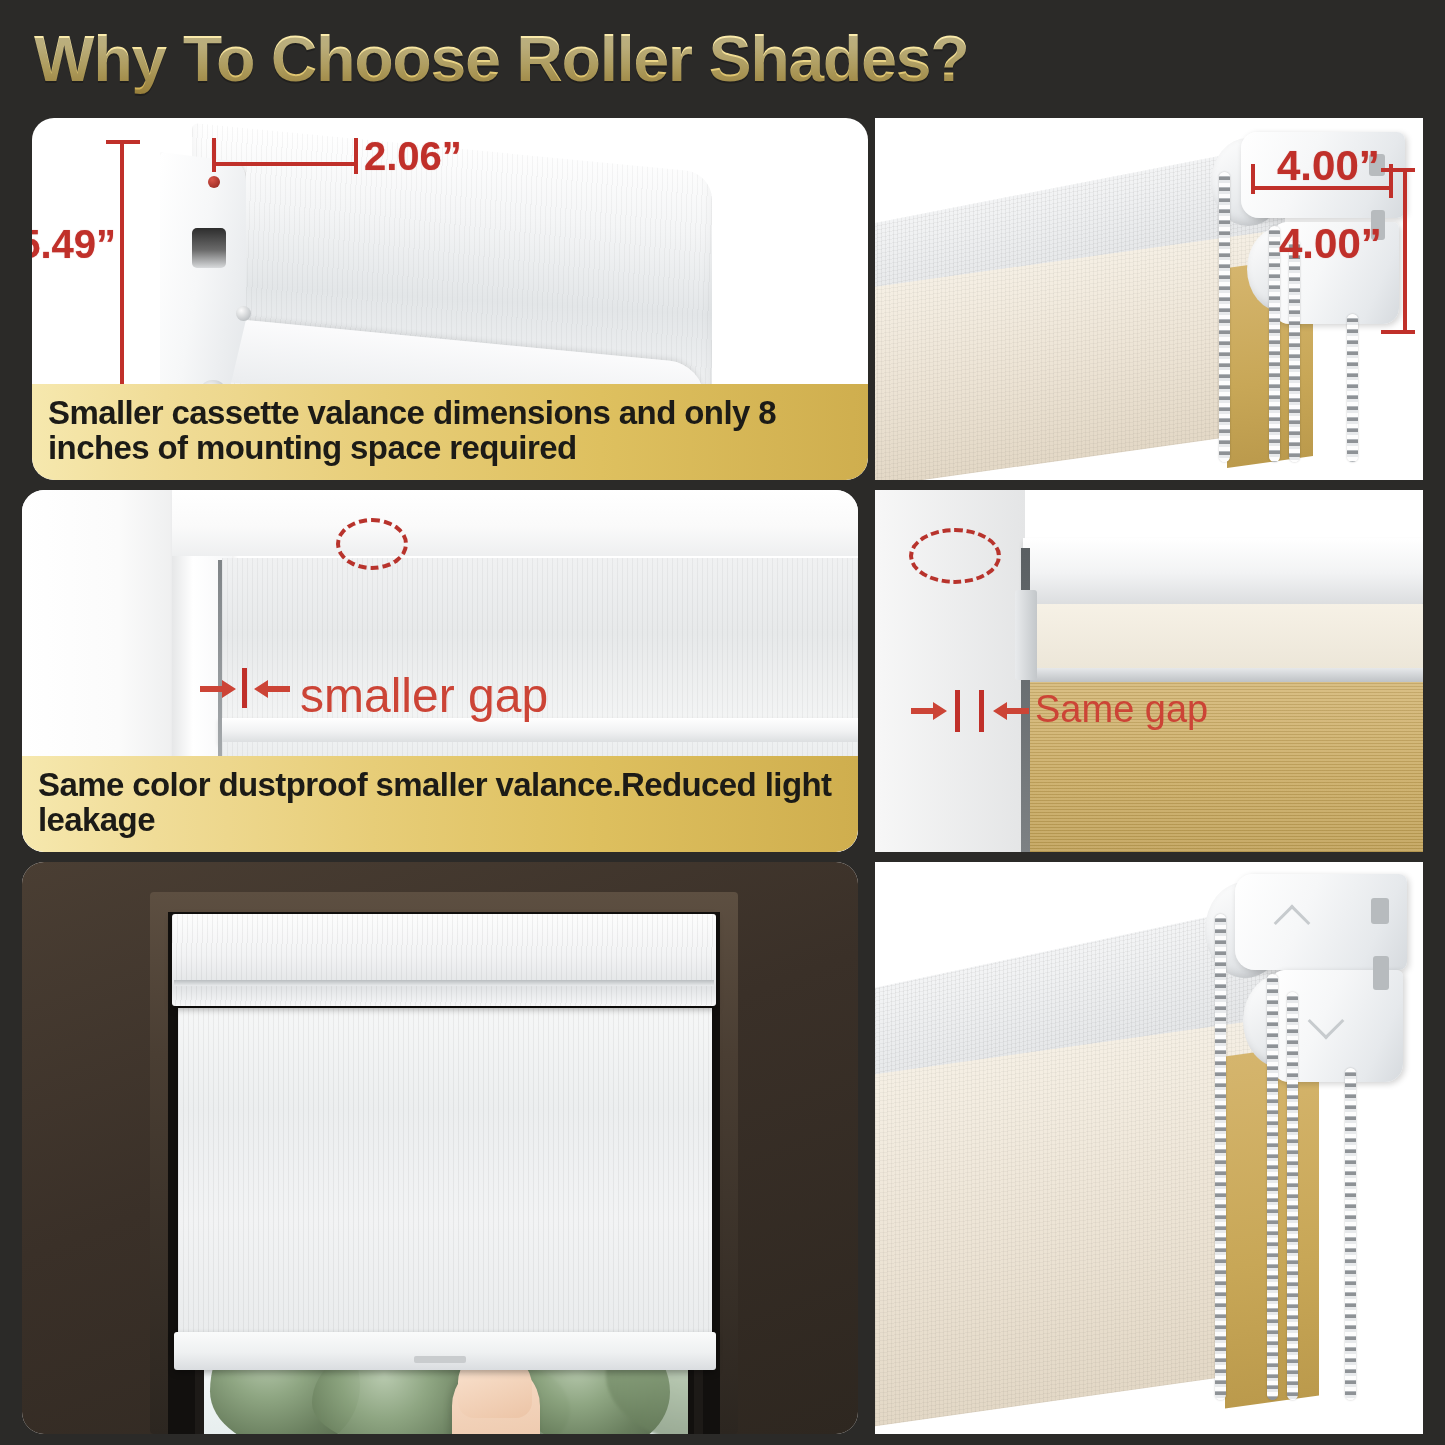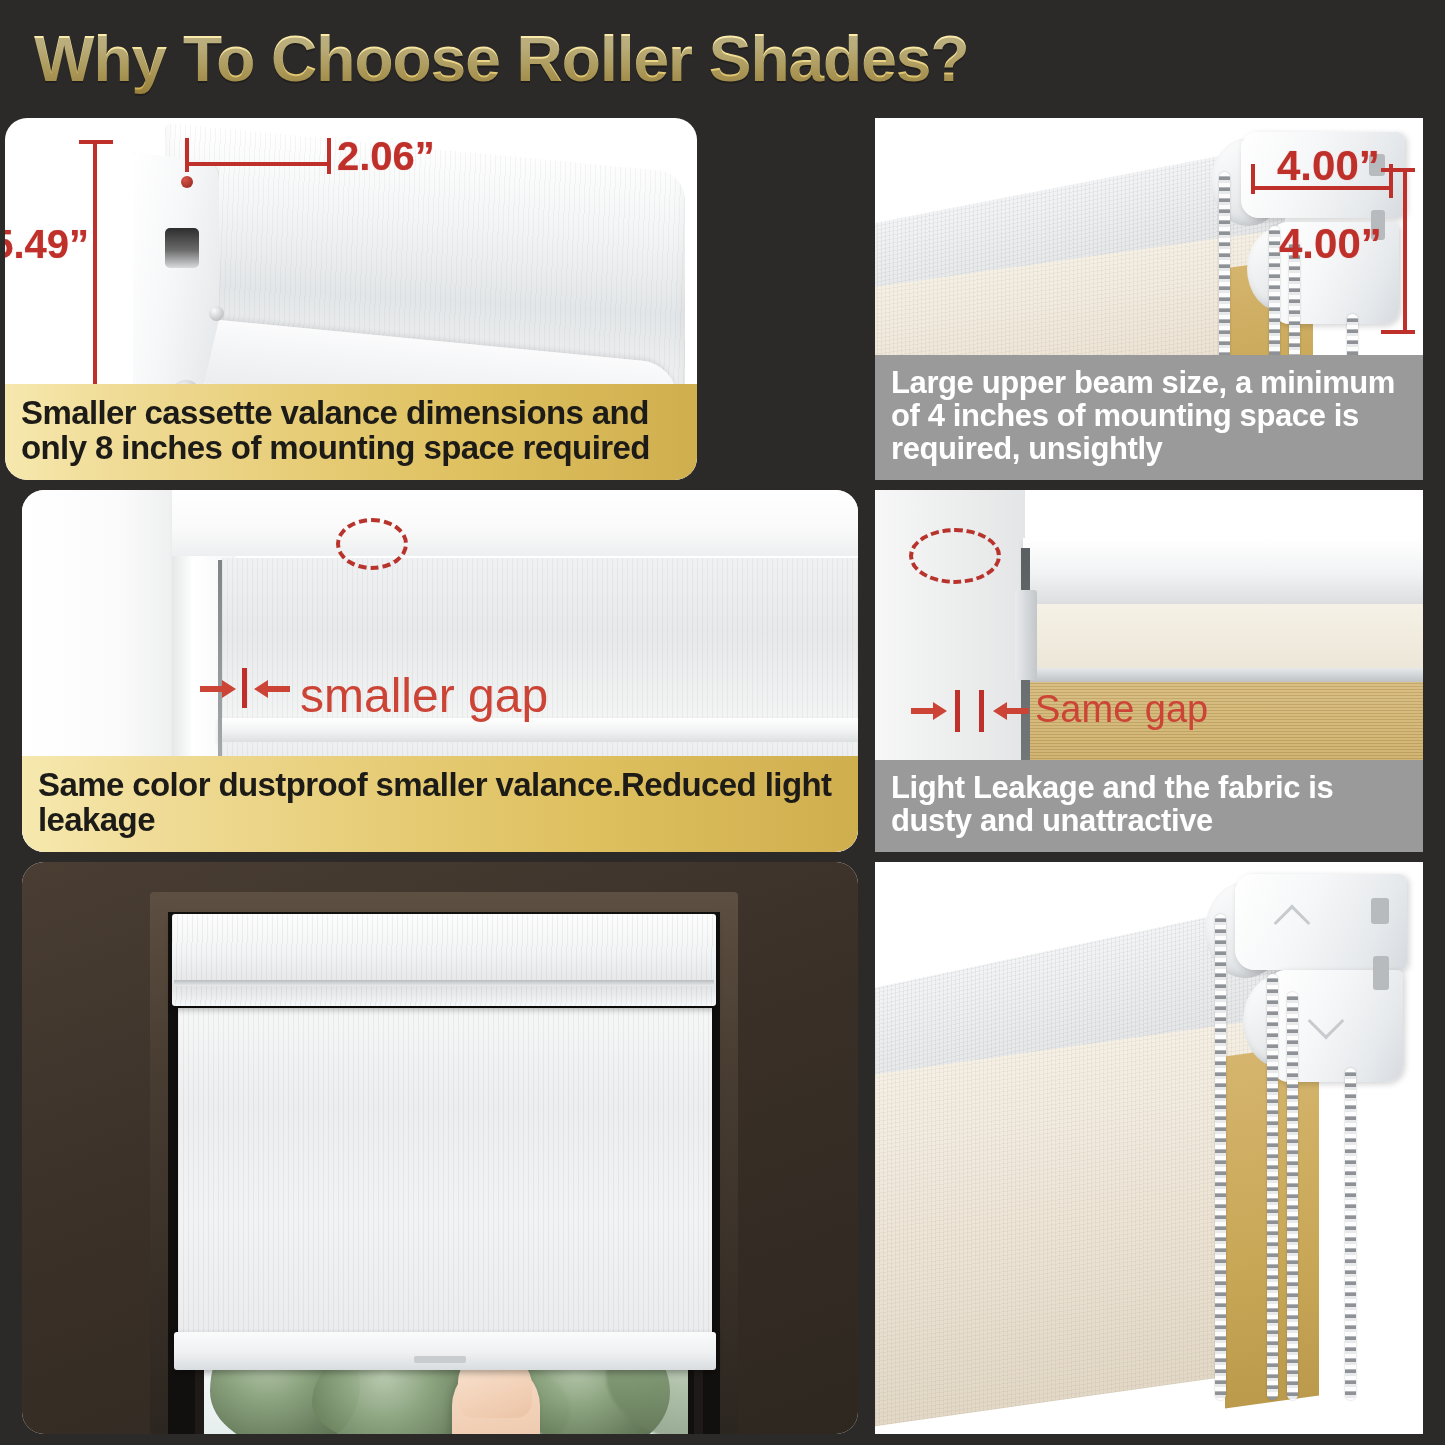--- a/index.html
+++ b/index.html
@@ -277,21 +277,21 @@
 </style>
 </head>
 <body>
 
 <div class="title-wrap">
   <div class="title">Why To Choose Roller Shades?</div>
 </div>
 
 <div class="grid">
 
-  <div class="panel good" style="left:5px; top:10px; width:692px; height:362px;">
+  <div class="panel good" style="left:32px; top:10px; width:836px; height:362px;">
     <div class="art">
       <div class="p1-body"></div>
       <div class="p1-lip"></div>
       <div class="p1-skirt"></div>
       <div class="p1-cap"></div>
       <div class="p1-slot"></div>
       <div class="p1-screw1"></div>
       <div class="p1-screw2"></div>
       <div class="p1-screw3"></div>
 
@@ -329,21 +329,20 @@
       <div class="rline" style="left:378px; top:68px; width:140px; height:4px;"></div>
       <div class="rline" style="left:376px; top:46px; width:4px; height:30px;"></div>
       <div class="rline" style="left:514px; top:46px; width:4px; height:34px;"></div>
       <div class="dim-text" style="left:402px; top:24px; font-size:42px;">4.00”</div>
 
       <div class="rline" style="left:528px; top:50px; width:4px; height:166px;"></div>
       <div class="rline" style="left:506px; top:50px; width:34px; height:4px;"></div>
       <div class="rline" style="left:506px; top:212px; width:34px; height:4px;"></div>
       <div class="dim-text" style="left:404px; top:102px; font-size:42px;">4.00”</div>
     </div>
-    <div class="cap gray">Large upper beam size, a minimum of 4 inches of mounting space is required, unsightly</div>
   </div>
 
   <div class="panel good" style="left:22px; top:382px; width:836px; height:362px;">
     <div class="art">
       <div class="p3-jamb"></div>
       <div class="p3-casing"></div>
       <div class="p3-head"></div>
       <div class="p3-shade-a"></div>
       <div class="p3-rail"></div>
       <div class="p3-shade-b"></div>
@@ -379,21 +378,20 @@
       <svg style="position:absolute; left:36px; top:210px; width:36px; height:22px;" viewBox="0 0 36 22">
         <path d="M0 8 H22 V2 L36 11 L22 20 V14 H0 Z" fill="#cc4436"></path>
       </svg>
       <div class="rline" style="left:80px; top:200px; width:5px; height:42px;"></div>
       <div class="rline" style="left:104px; top:200px; width:5px; height:42px;"></div>
       <svg style="position:absolute; left:118px; top:210px; width:36px; height:22px;" viewBox="0 0 36 22">
         <path d="M36 8 H14 V2 L0 11 L14 20 V14 H36 Z" fill="#cc4436"></path>
       </svg>
       <div class="gap-text" style="left:160px; top:198px; font-size:38px;">Same gap</div>
     </div>
-    <div class="cap gray">Light Leakage and the fabric is dusty and unattractive</div>
   </div>
 
   <div class="panel good" style="left:22px; top:754px; width:836px; height:572px;">
     <div class="art">
       <div class="p5-room"></div>
       <div class="p5-recess"></div>
       <div class="p5-inner"></div>
 
       <div class="p5-view">
         <div class="tree" style="left:6px; width:150px; height:140px;"></div>

